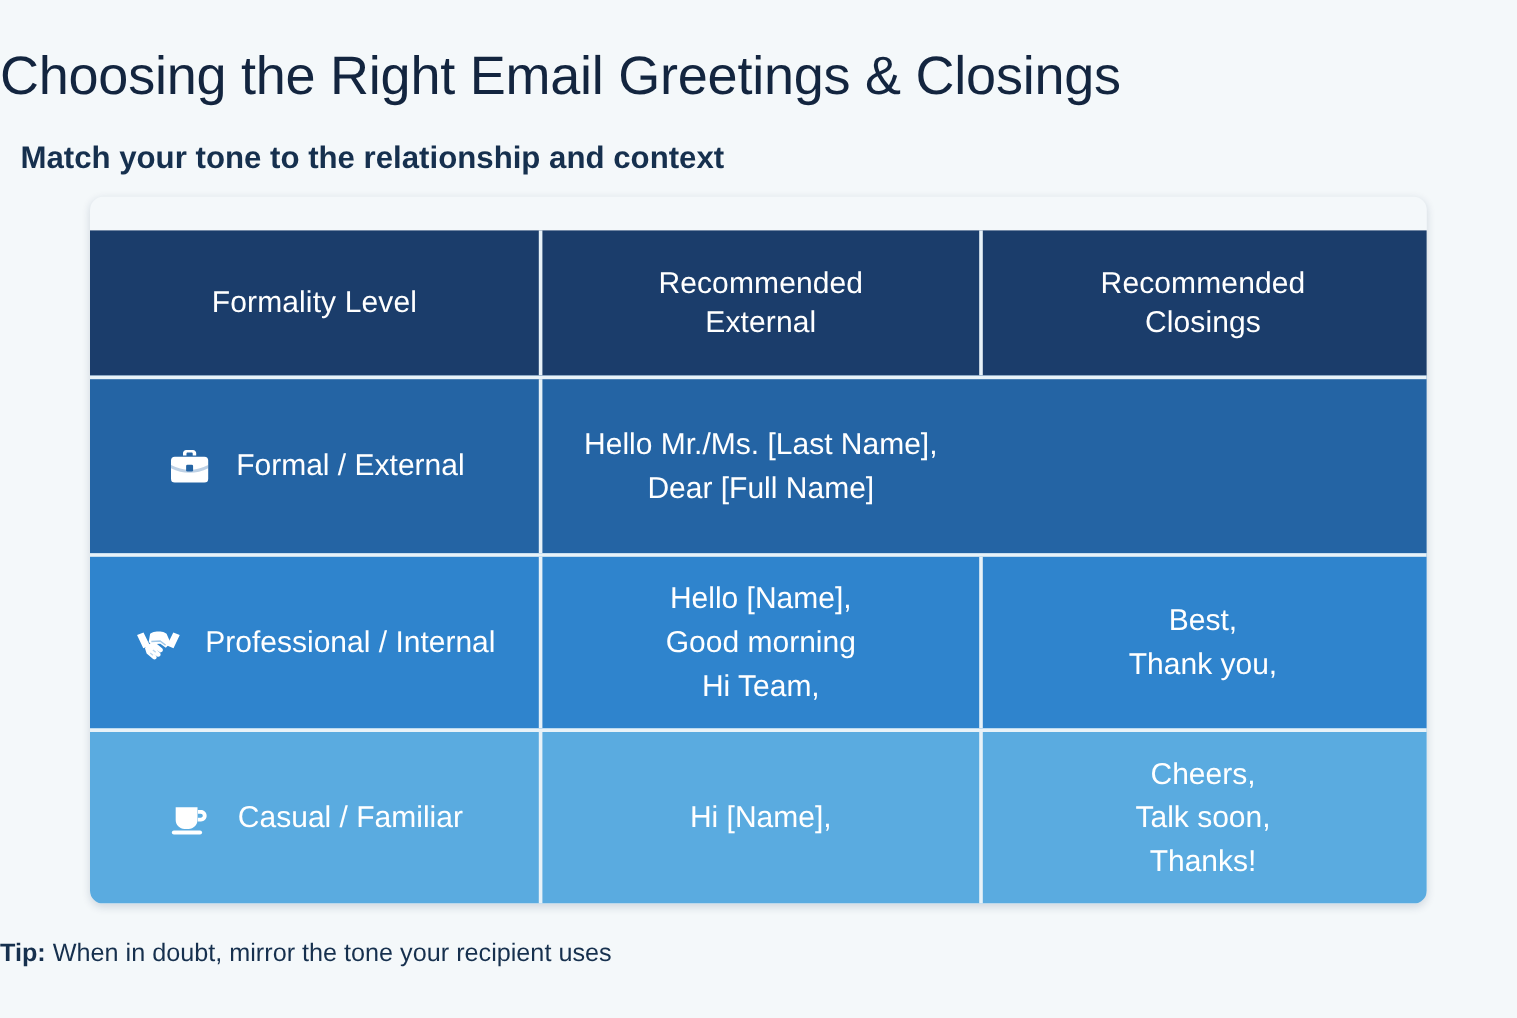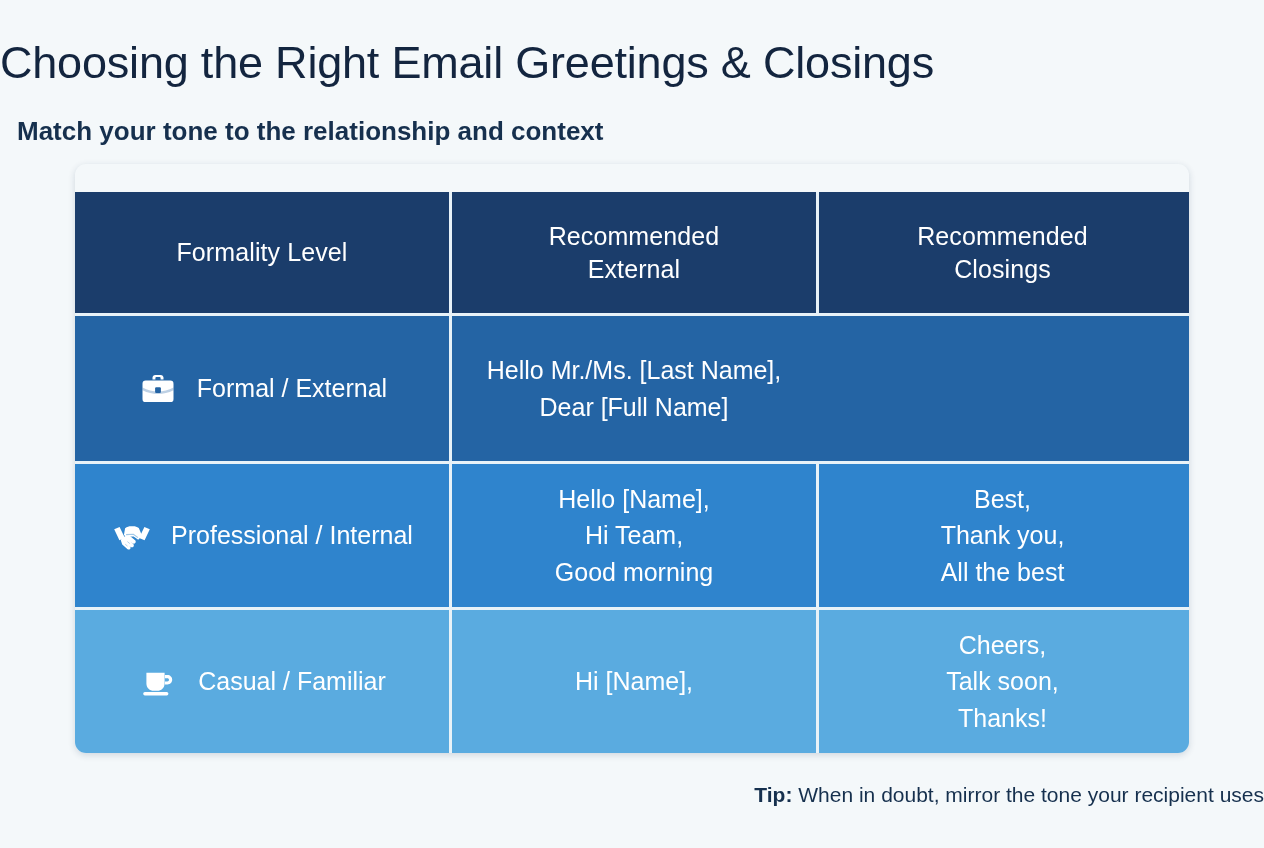--- a/index.html
+++ b/index.html
@@ -128,21 +128,21 @@
   .level-icon svg { display: block; }
 
   .stack-line { display: block; }
 
   
   .tip-bar {
     position: absolute;
     left: 0;
     top: 783px;
     width: 1264px;
-    text-align: right;
+    text-align: left;
     font-size: 21px;
     color: #16304e;
   }
   .tip-label {
     font-weight: 700;
   }
   .tip-text {
     font-weight: 400;
   }
 </style>
@@ -208,29 +208,28 @@
             <path d="M15.1 19.6l7.3-.4 4.6 3.4" stroke="#2f84cd" stroke-width="1.1" fill="none" opacity="0.45"></path>
             <path d="M16.4 26.6l2.4 2M14.2 29.2l2.3 1.9" stroke="#2f84cd" stroke-width="1" opacity="0.35"></path>
           </svg>
         </span>
         <span class="level-label">Professional / Internal</span>
       </span>
     </div>
     <div class="cell col-greet">
       <span>
         <span class="stack-line">Hello [Name],</span>
+        <span class="stack-line">Good morning</span>
         <span class="stack-line">Hi Team,</span>
-        <span class="stack-line">Good morning</span>
       </span>
     </div>
     <div class="cell col-close">
       <span>
         <span class="stack-line">Best,</span>
         <span class="stack-line">Thank you,</span>
-        <span class="stack-line">All the best</span>
       </span>
     </div>
   </div>
 
   <div class="matrix-row row-casual">
     <div class="cell col-level">
       <span class="level-inner">
         <span class="level-icon">
           <svg width="42" height="42" viewBox="0 0 42 42" aria-hidden="true">
             <path d="M8.4 11.8h18.2v10.6c0 4.1-3.3 7.4-7.4 7.4h-3.4c-4.1 0-7.4-3.3-7.4-7.4V11.8z" fill="#ffffff"></path>

